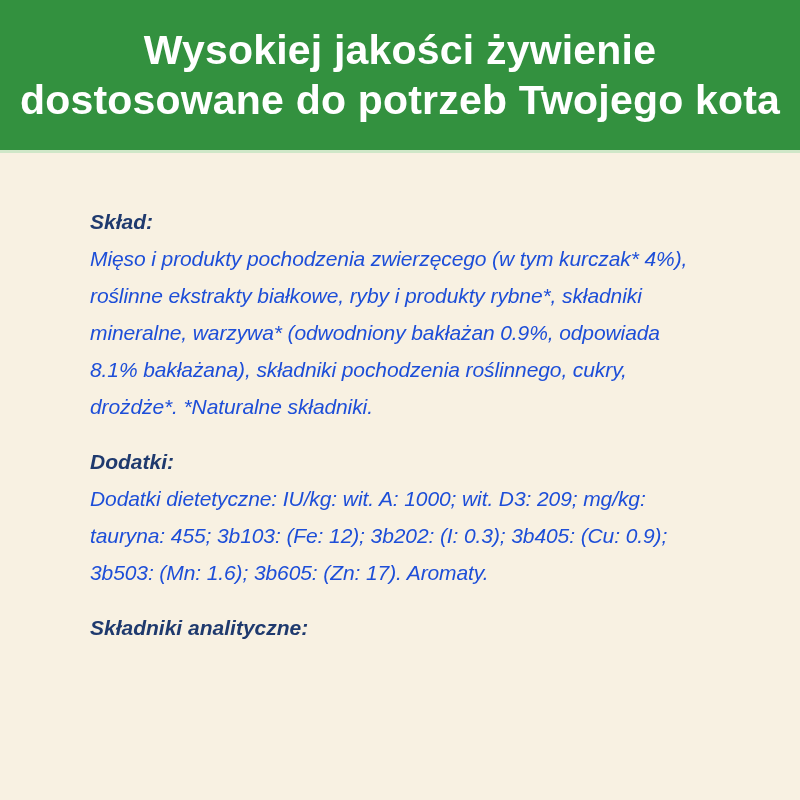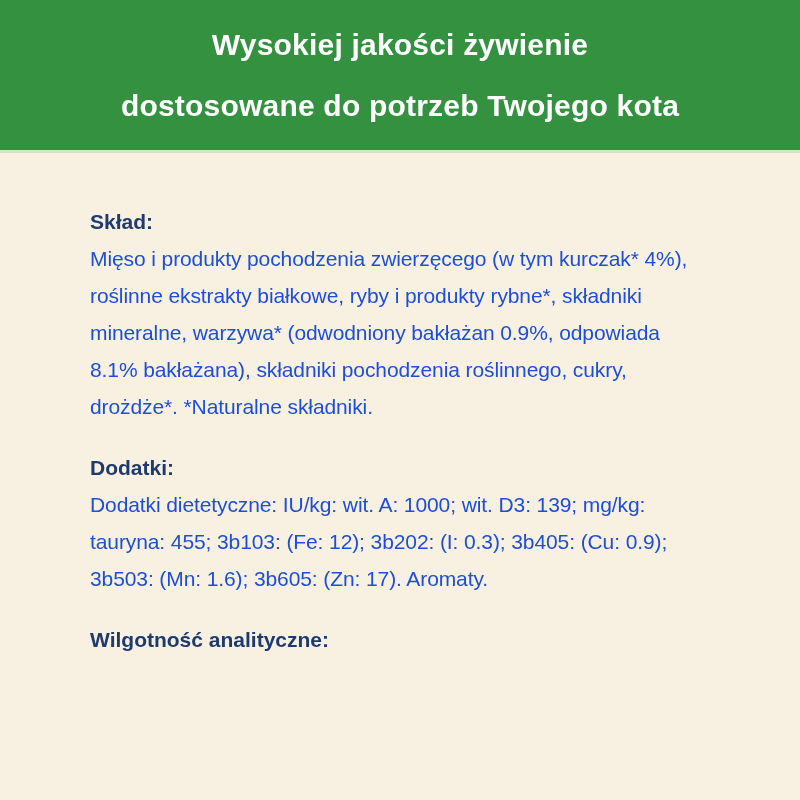--- a/index.html
+++ b/index.html
@@ -15,32 +15,33 @@
     height: 153px;
     background: #33913f;
     border-bottom: 3px solid #cfe7c8;
     display: flex;
     align-items: center;
     justify-content: center;
     text-align: center;
   }
   .banner h1 {
     color: #ffffff;
-    font-size: 30px;
-    line-height: 61px;
+    font-size: 41px;
+    line-height: 50px;
     font-weight: 700;
     letter-spacing: 0.2px;
     white-space: pre-line;
   }
 
   .content {
     padding: 50px 48px 0 90px;
     color: #1f3a6e;
+    font-style: italic;
   }
-  .content section + section { margin-top: 24px; }
+  .content section + section { margin-top: 18px; }
   .content h2 {
     font-size: 21px;
     line-height: 37px;
     font-weight: 700;
     color: #1f3a6e;
   }
   .content p {
     font-size: 21px;
     line-height: 37px;
     font-weight: 400;
@@ -63,22 +64,22 @@
     <h2>Skład:</h2>
     <p>Mięso i produkty pochodzenia zwierzęcego (w tym kurczak* 4%),
 roślinne ekstrakty białkowe, ryby i produkty rybne*, składniki
 mineralne, warzywa* (odwodniony bakłażan 0.9%, odpowiada
 8.1% bakłażana), składniki pochodzenia roślinnego, cukry,
 drożdże*. *Naturalne składniki.</p>
   </section>
 
   <section>
     <h2>Dodatki:</h2>
-    <p>Dodatki dietetyczne: IU/kg: wit. A: 1000; wit. D3: 139; mg/kg:
+    <p>Dodatki dietetyczne: IU/kg: wit. A: 1000; wit. D3: 209; mg/kg:
 tauryna: 455; 3b103: (Fe: 12); 3b202: (I: 0.3); 3b405: (Cu: 0.9);
 3b503: (Mn: 1.6); 3b605: (Zn: 17). Aromaty.</p>
   </section>
 
   <section>
-    <h2>Wilgotność analityczne:</h2>
+    <h2>Składniki analityczne:</h2>
   </section>
 
 </main>
 
 </body></html>

